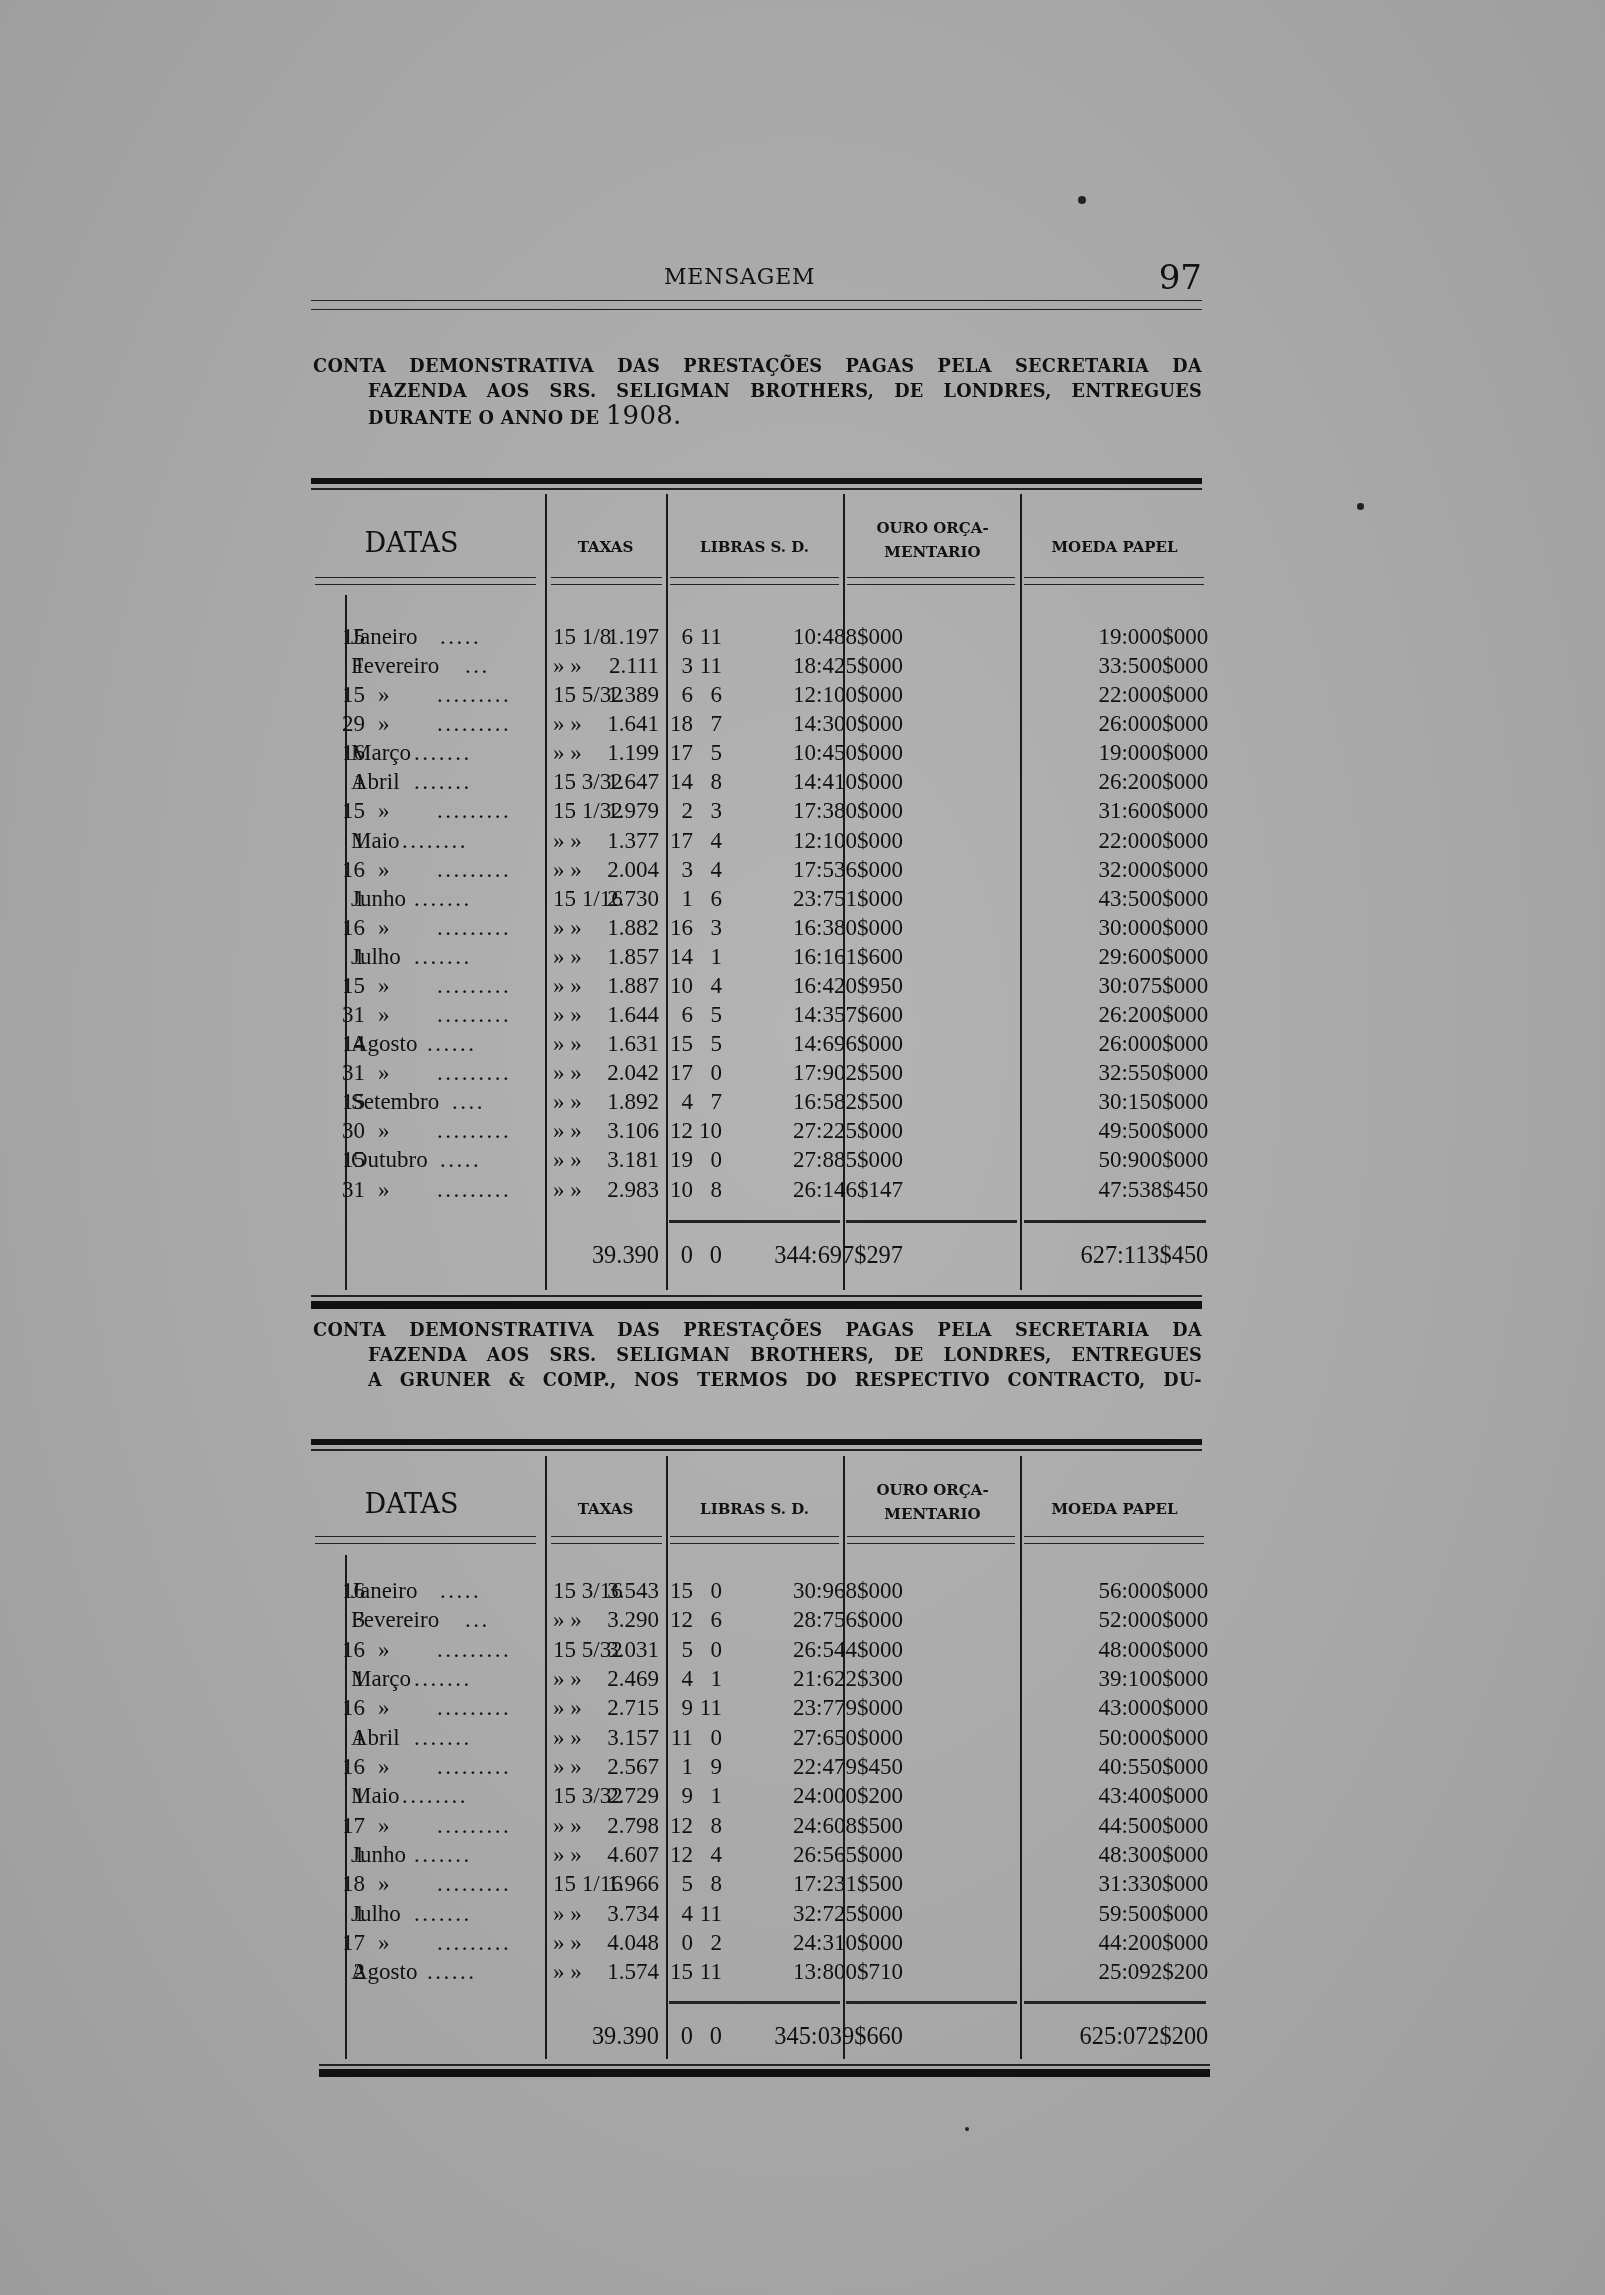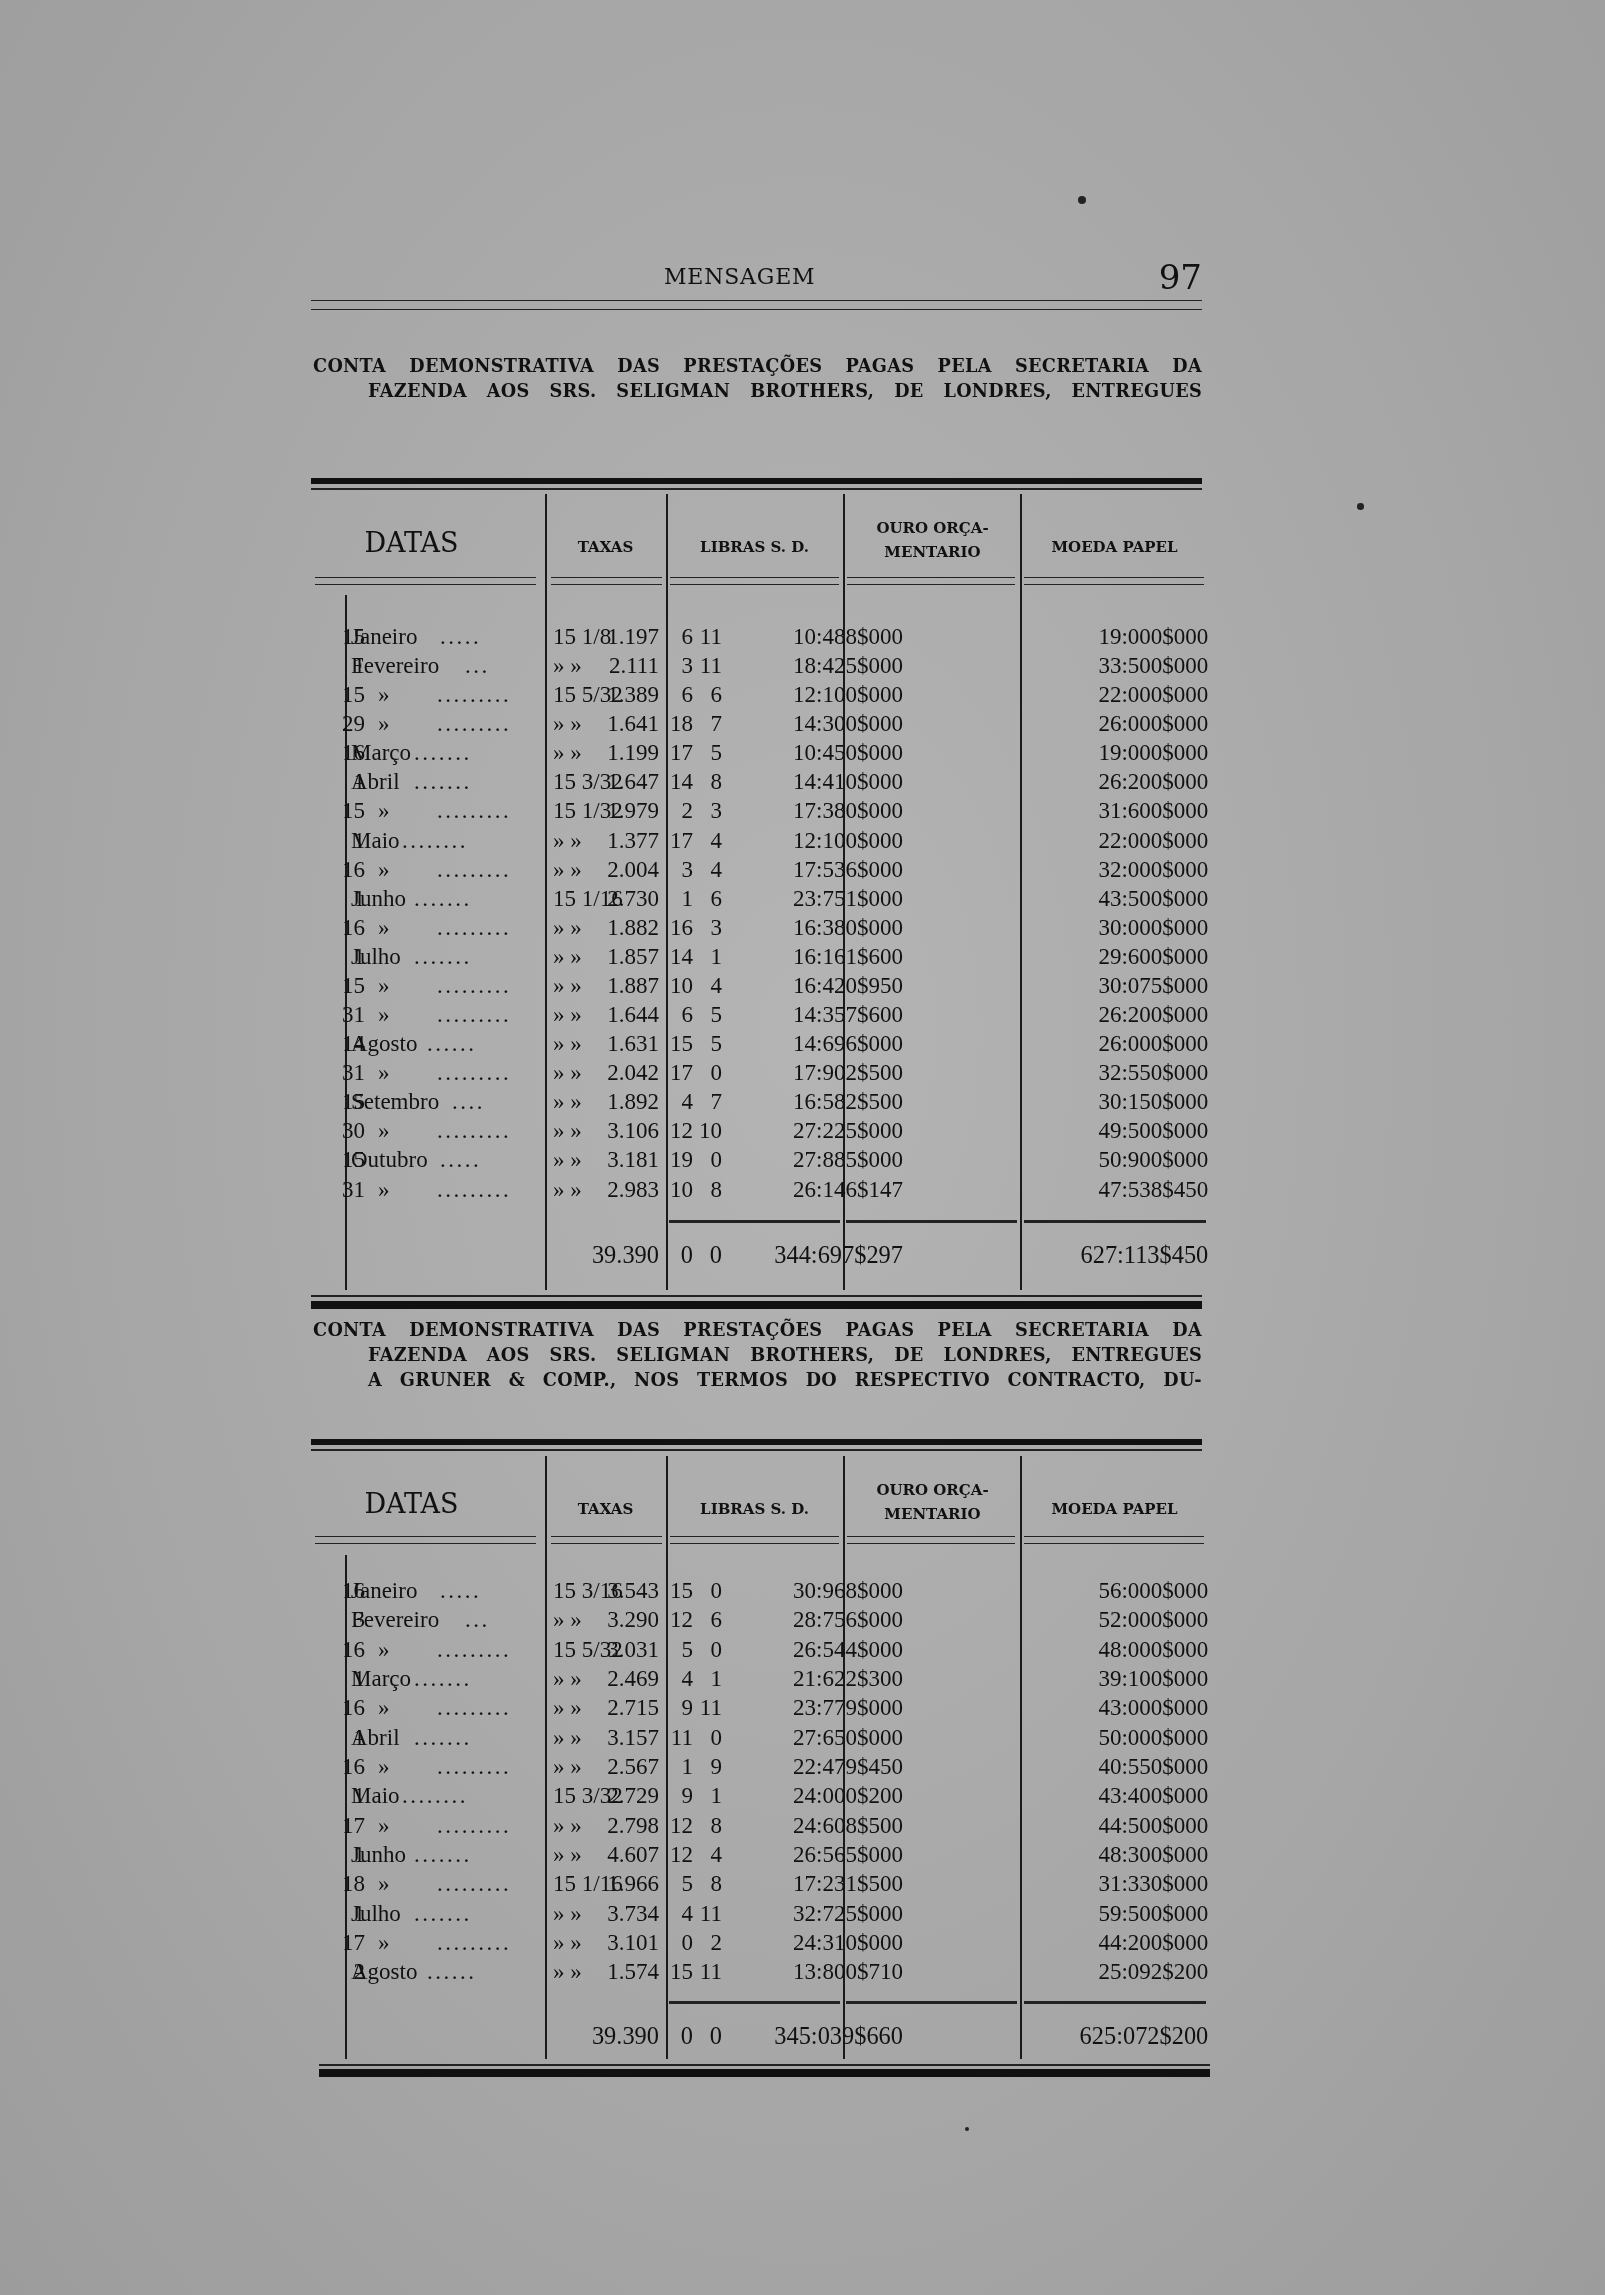--- a/index.html
+++ b/index.html
@@ -48,20 +48,21 @@
 
   <div class="abs running-head">
     <span class="running-title">MENSAGEM</span>
     <span class="page-num">97</span>
   </div>
   <div class="dbl" style="top:300px;"></div>
 
   <div class="caption" style="top:353px;">
     <span class="line first">CONTA DEMONSTRATIVA DAS PRESTAÇÕES PAGAS PELA SECRETARIA DA</span>
     <span class="line">FAZENDA AOS SRS. SELIGMAN BROTHERS, DE LONDRES, ENTREGUES</span>
+    <span class="line last"><span>DURANTE O ANNO DE</span> <span class="yr">1908.</span></span>
   </div>
   <div class="thick" style="top:478px;"></div>
   <div class="thin" style="top:488px;"></div>
 
   <div id="table1"></div>
 
   <div class="thin" style="top:1295px;"></div>
   <div class="thick" style="top:1301px;height:7.6px;"></div>
 
   <div class="caption" style="top:1317px;">
@@ -480,21 +481,21 @@
       <span class="c-s">4</span>
       <span class="c-d">11</span>
       <span class="c-ouro">32:725$000</span>
       <span class="c-moeda">59:500$000</span>
     </div>
     <div class="row" style="top:1928px;">
       <span class="c-day">17</span>
       <span style="left:67px;">»</span>
       <span style="left:126px;letter-spacing:2.5px;">.........</span>
       <span class="c-taxa">» »</span>
-      <span class="c-lib">3.101</span>
+      <span class="c-lib">4.048</span>
       <span class="c-s">0</span>
       <span class="c-d">2</span>
       <span class="c-ouro">24:310$000</span>
       <span class="c-moeda">44:200$000</span>
     </div>
     <div class="row" style="top:1957px;">
       <span class="c-day">2</span>
       <span class="c-month">Agosto</span>
       <span style="left:116px;letter-spacing:2.5px;">......</span>
       <span class="c-taxa">» »</span>

